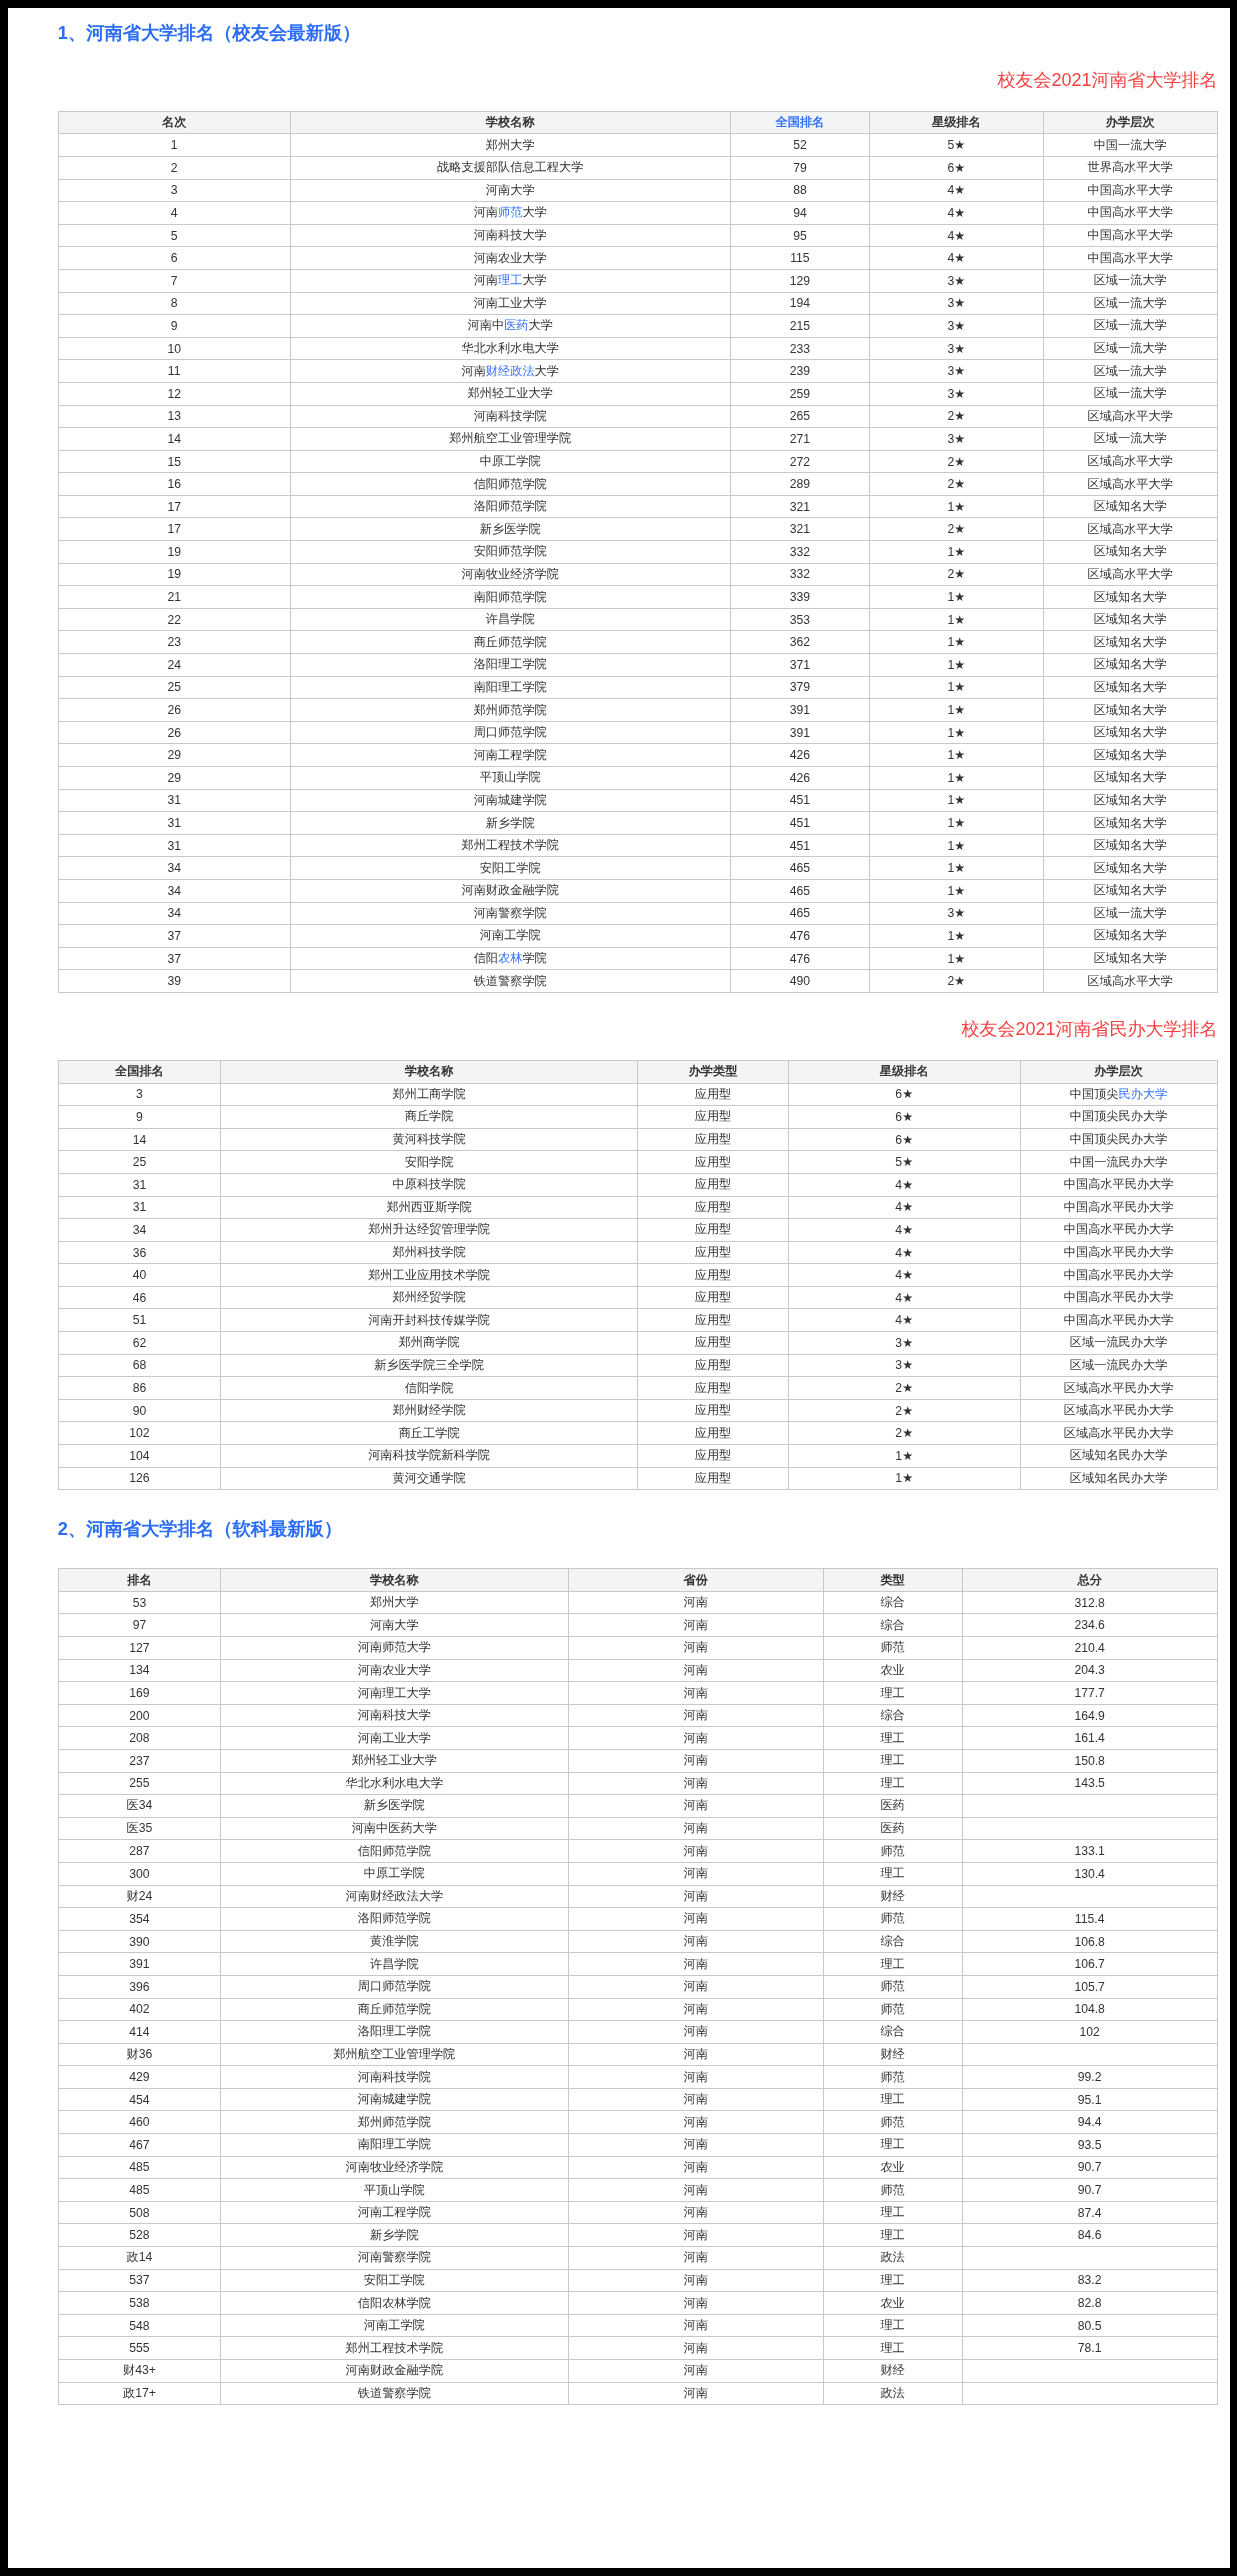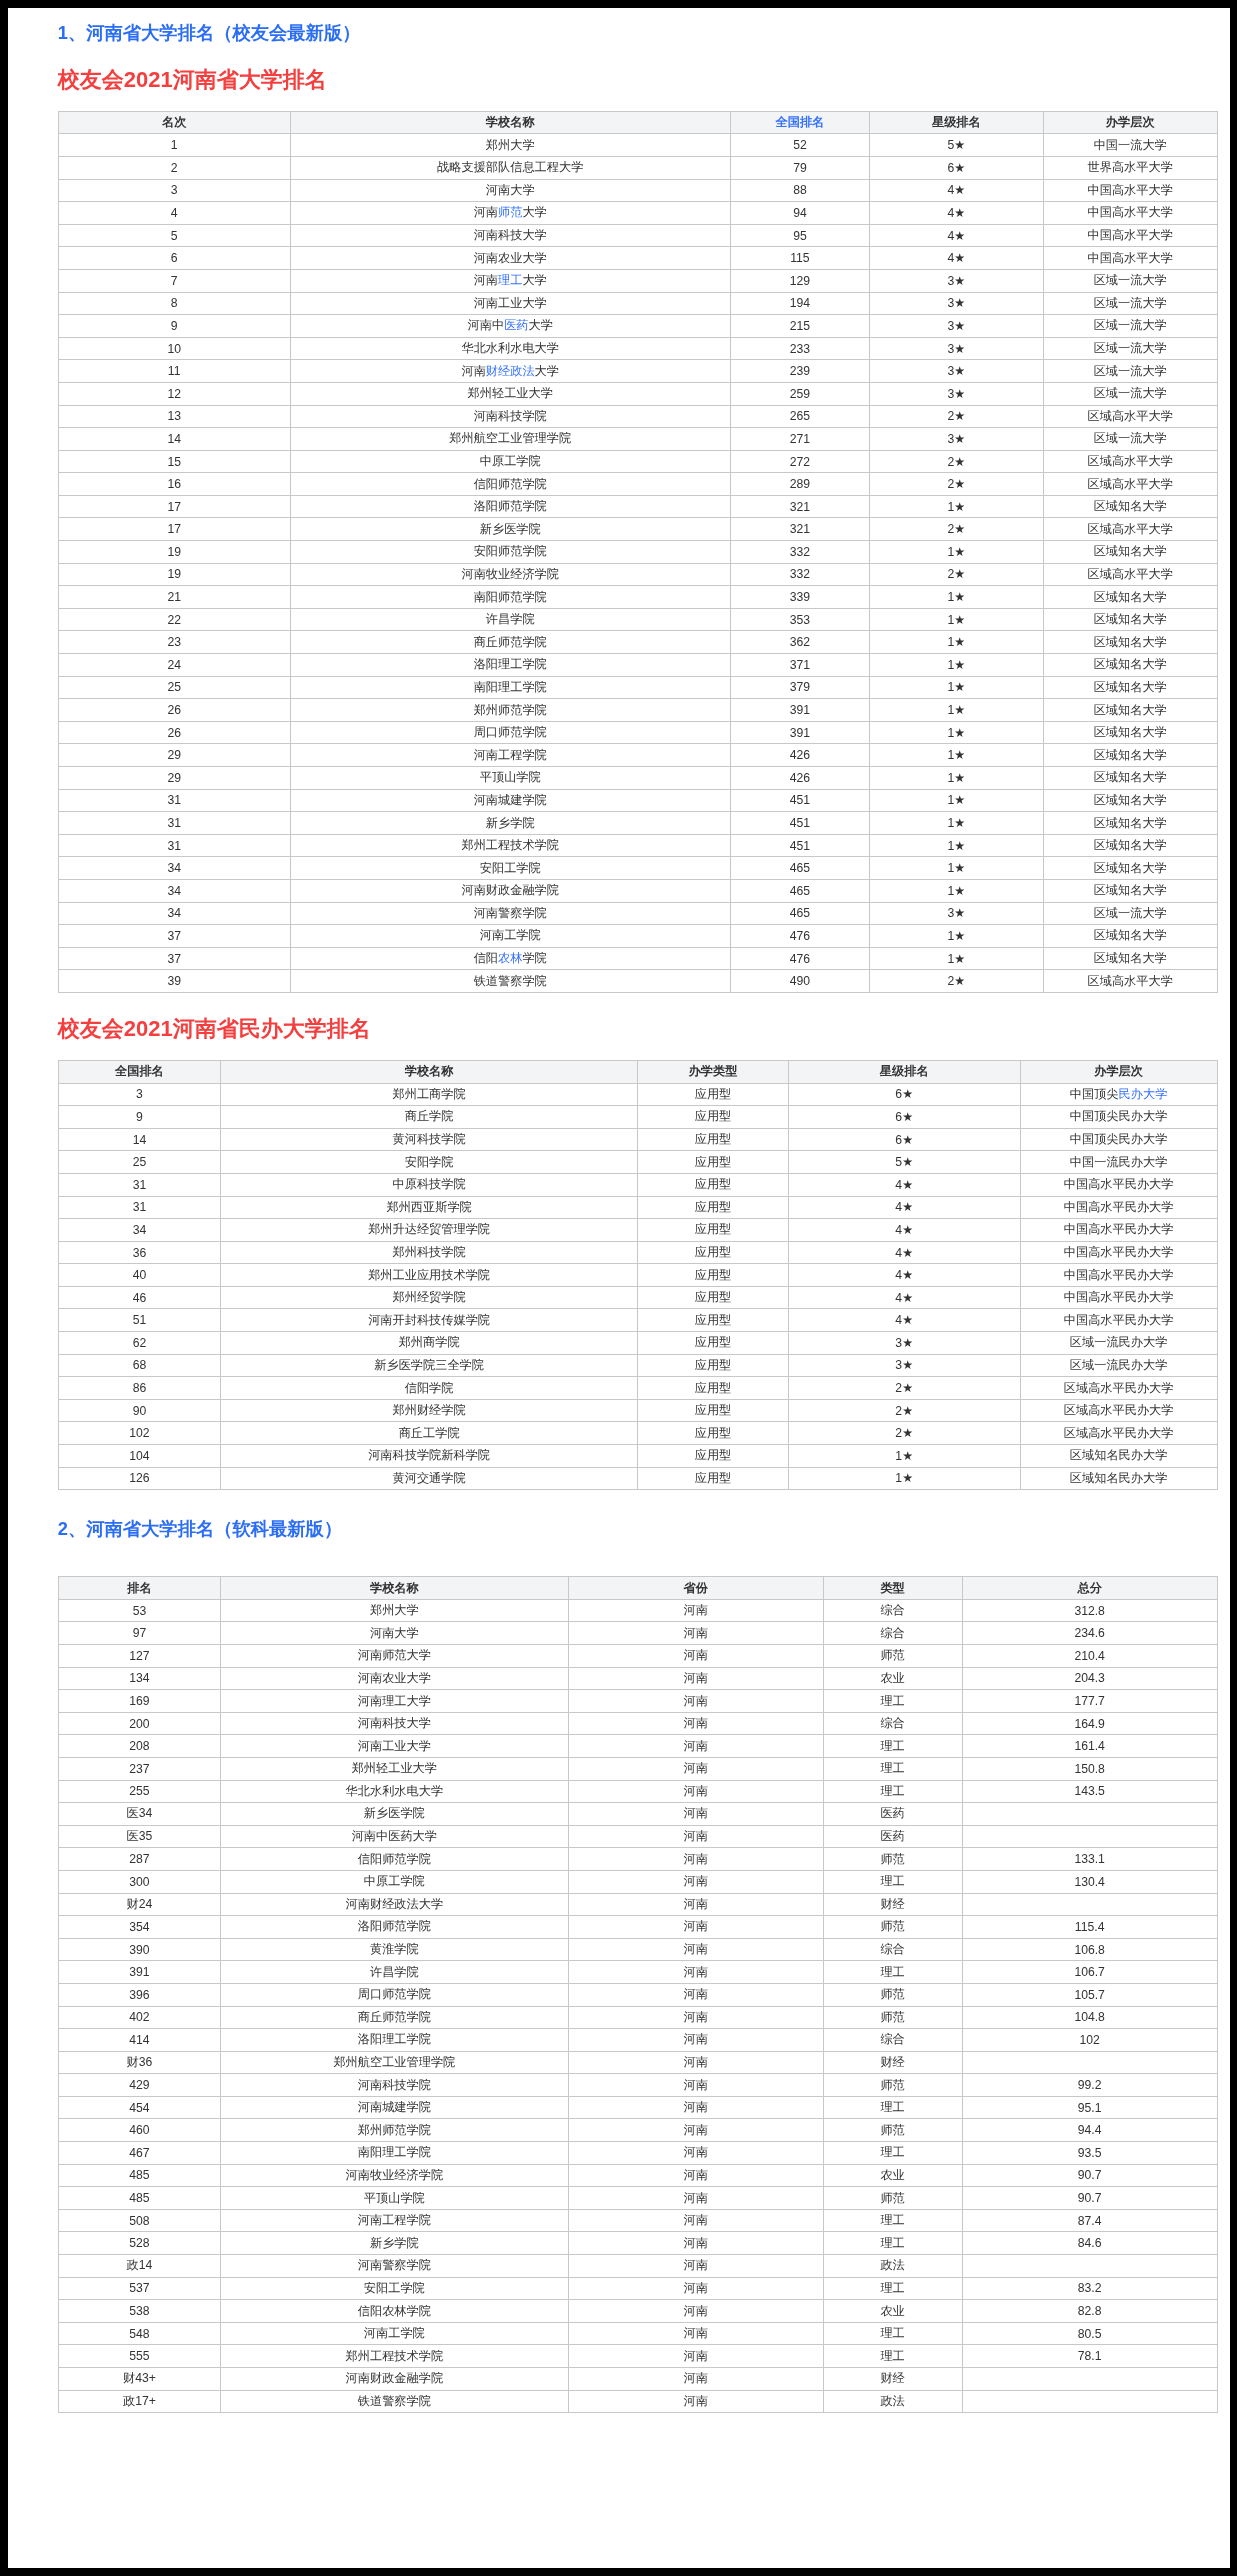--- a/index.html
+++ b/index.html
@@ -17,29 +17,29 @@
     padding: 14px 12.2px 0 50px;
     overflow: hidden;
   }
   .sec-heading {
     color: var(--heading-blue, #2b6ef5);
     font-size: 18.3px; font-weight: bold; line-height: 22px;
   }
   .h2gap { margin-top: 28px; }
   .table-title {
     color: var(--title-red, #f53f3f);
-    font-size: 22px; font-weight: bold; text-align: left;
+    font-size: 18px; font-weight: normal; text-align: right;
     line-height: 20px; margin: 26px 0 21px 0;
   }
   table {
     width: 100%;
     border-collapse: collapse;
     table-layout: fixed;
   }
-  .t3gap { margin-top: 36px; border-radius: 10px; }
+  .t3gap { margin-top: 28px; border-radius: 10px; }
   th, td {
     border: 0.9px solid #c8c8c8;
     text-align: center;
     font-size: 12.2px;
     color: #333;
     padding: 0 3.5px;
     height: 22.6px;
     white-space: nowrap;
     overflow: hidden;
   }

